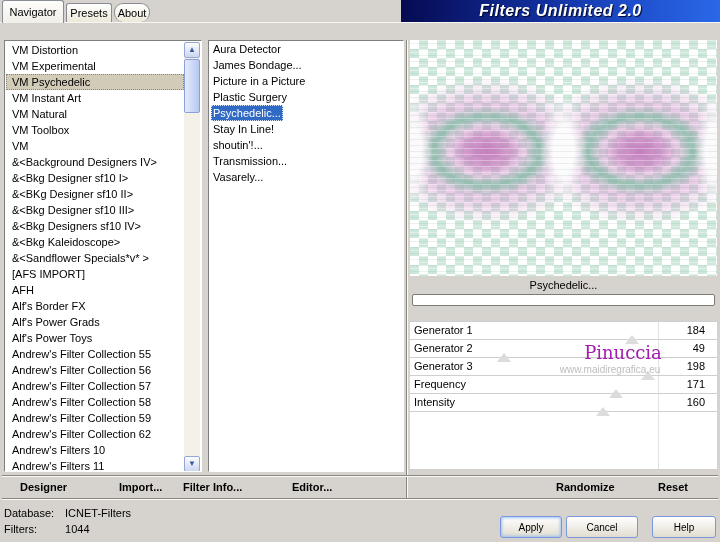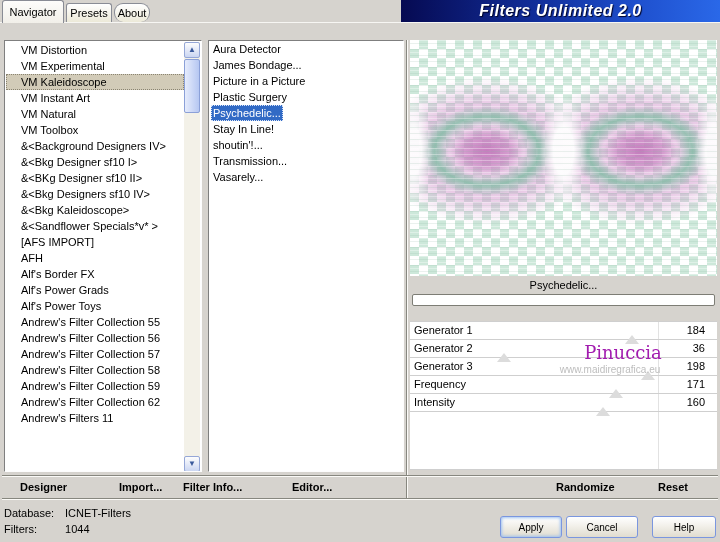--- a/index.html
+++ b/index.html
@@ -38,21 +38,21 @@
 
   
   .listbox {
     position:absolute; background:#fff;
     border:1px solid; border-color:#7f7f7f #fdfdfd #fdfdfd #7f7f7f;
     overflow:hidden;
   }
   .cat-list { left:4px; top:40px; width:198px; height:432px; }
   .cat-inner { position:absolute; left:1px; top:1px; right:17px; bottom:1px; overflow:hidden; }
   .flt-list { left:208px; top:40px; width:196px; height:432px; }
-  .li { height:16px; line-height:16px; padding-left:15px; white-space:nowrap; overflow:hidden; cursor:default; }
+  .li { height:16px; line-height:16px; padding-left:6px; white-space:nowrap; overflow:hidden; cursor:default; }
   .li.sel-cat { background:#d2cbb8; outline:1px dotted #8a8472; outline-offset:-1px; }
   .fitem { padding-left:2px; }
   .fitem span { display:inline-block; padding:0 2px; }
   .fitem span.sel { background:#316ac5; color:#fff; outline:1px dotted #d8e4f8; outline-offset:-1px; }
 
   
   .scroll { position:absolute; top:1px; right:1px; width:16px; height:430px; background:#f3f1e8; }
   .sbtn {
     position:absolute; left:0; width:16px; height:16px;
     background:linear-gradient(#fdfdfd,#cbd6f2);
@@ -149,41 +149,44 @@
     </div>
   <div class="tab tab-abt">
       <span>About</span>
     </div>
   <div class="page"></div>
 
   <div class="listbox cat-list">
     <div class="cat-inner">
       <div class="li">VM Distortion</div>
       <div class="li">VM Experimental</div>
-      <div class="li sel-cat">VM Kaleidoscope</div>
+      <div class="li sel-cat">VM Psychedelic</div>
       <div class="li">VM Instant Art</div>
       <div class="li">VM Natural</div>
       <div class="li">VM Toolbox</div>
+      <div class="li">VM</div>
       <div class="li">&amp;&lt;Background Designers IV&gt;</div>
       <div class="li">&amp;&lt;Bkg Designer sf10 I&gt;</div>
       <div class="li">&amp;&lt;BKg Designer sf10 II&gt;</div>
+      <div class="li">&amp;&lt;Bkg Designer sf10 III&gt;</div>
       <div class="li">&amp;&lt;Bkg Designers sf10 IV&gt;</div>
       <div class="li">&amp;&lt;Bkg Kaleidoscope&gt;</div>
       <div class="li">&amp;&lt;Sandflower Specials*v* &gt;</div>
       <div class="li">[AFS IMPORT]</div>
       <div class="li">AFH</div>
       <div class="li">Alf's Border FX</div>
       <div class="li">Alf's Power Grads</div>
       <div class="li">Alf's Power Toys</div>
       <div class="li">Andrew's Filter Collection 55</div>
       <div class="li">Andrew's Filter Collection 56</div>
       <div class="li">Andrew's Filter Collection 57</div>
       <div class="li">Andrew's Filter Collection 58</div>
       <div class="li">Andrew's Filter Collection 59</div>
       <div class="li">Andrew's Filter Collection 62</div>
+      <div class="li">Andrew's Filters 10</div>
       <div class="li">Andrew's Filters 11</div>
     </div>
     <div class="scroll">
       <div class="sbtn up"><span>▲</span></div>
       <div class="sthumb"></div>
       <div class="sbtn down"><span>▼</span></div>
     </div>
   </div>
 
   <div class="listbox flt-list">
@@ -208,21 +211,21 @@
 
   <div class="params">
     <div class="vline-values"></div>
     <div class="prow">
       <span class="plabel">Generator 1</span>
       <span class="pvalue">184</span>
       <span class="pmarker" style="left: 72.1569%;"></span>
     </div>
     <div class="prow">
       <span class="plabel">Generator 2</span>
-      <span class="pvalue">36</span>
+      <span class="pvalue">49</span>
       <span class="pmarker" style="left: 30.5882%;"></span>
     </div>
     <div class="prow">
       <span class="plabel">Generator 3</span>
       <span class="pvalue">198</span>
       <span class="pmarker" style="left: 77.6471%;"></span>
     </div>
     <div class="prow">
       <span class="plabel">Frequency</span>
       <span class="pvalue">171</span>

